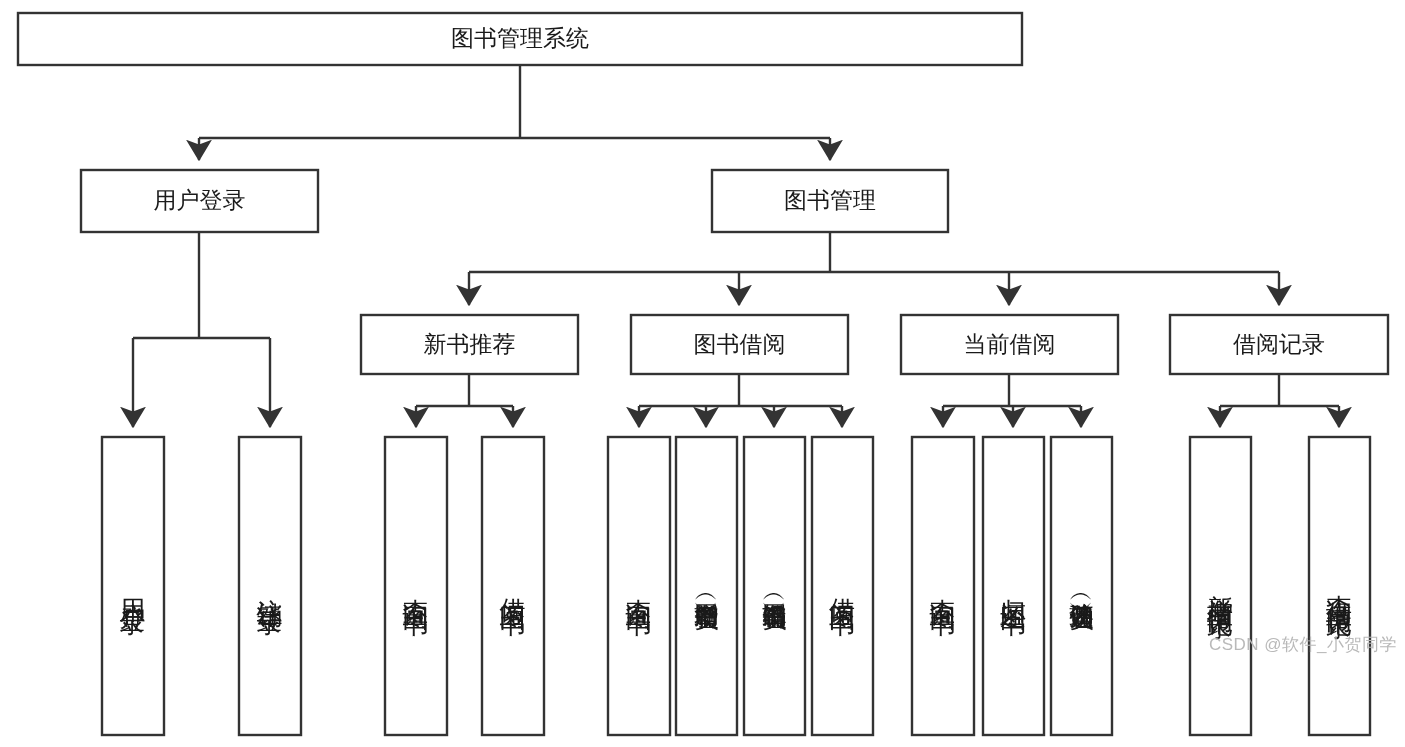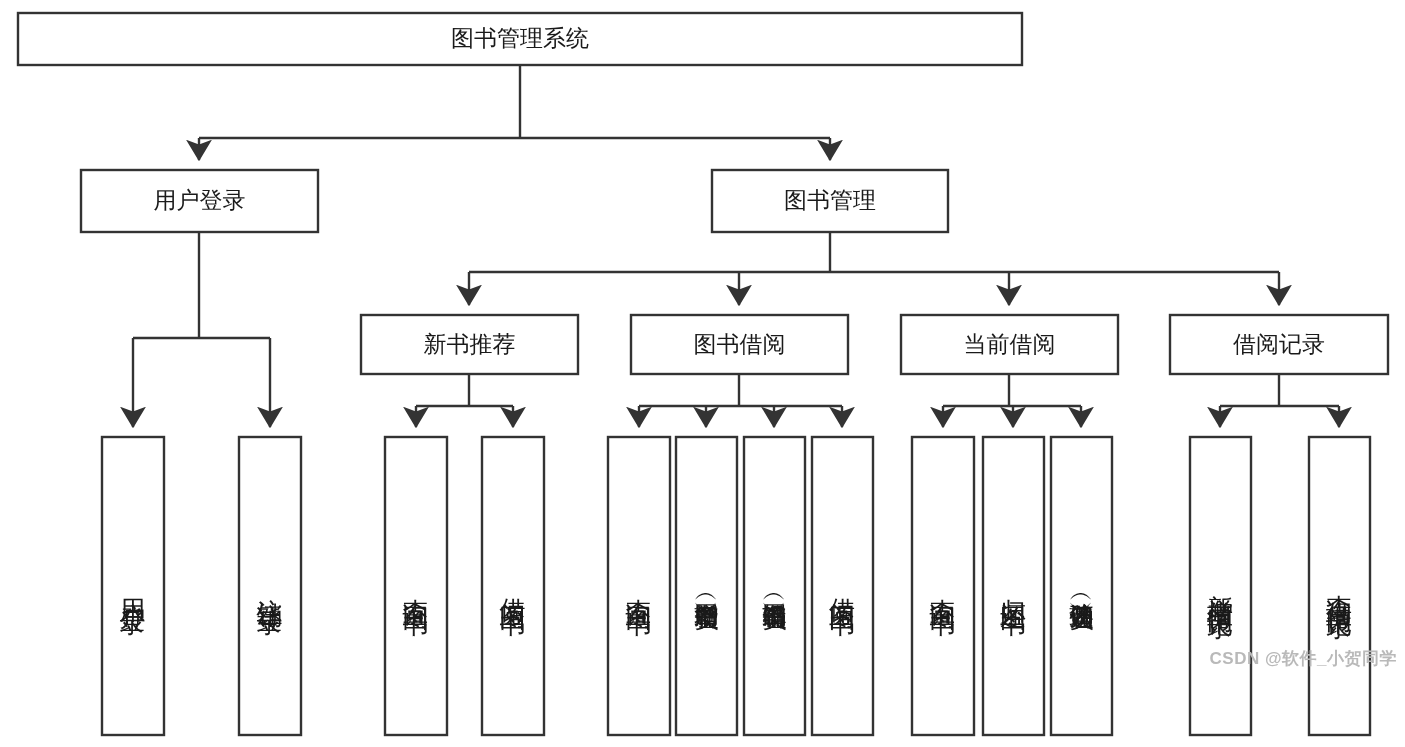--- a/index.html
+++ b/index.html
@@ -67,27 +67,26 @@
     white-space: nowrap;
     text-align: center;
   }
   .leaf-label.tight {
     font-size: 24px;
     letter-spacing: 0.5px;
   }
   #watermark {
     position: absolute;
     right: 8px;
-    bottom: 6px;
+    bottom: 20px;
     font-family: "Liberation Sans", "DejaVu Sans", sans-serif;
     font-size: 17px;
     color: #b9b9b9;
     letter-spacing: 0.5px;
     white-space: nowrap;
-    font-weight: bold;
   }
 </style>
 </head>
 <body>
 
 <div id="diagram-root">
 
   <svg id="tree-svg" viewBox="0 0 1405 747">
     <defs>
       <marker id="arrow" viewBox="0 0 10 12" refX="9.4" refY="6" markerWidth="9" markerHeight="11" orient="auto-start-reverse">

